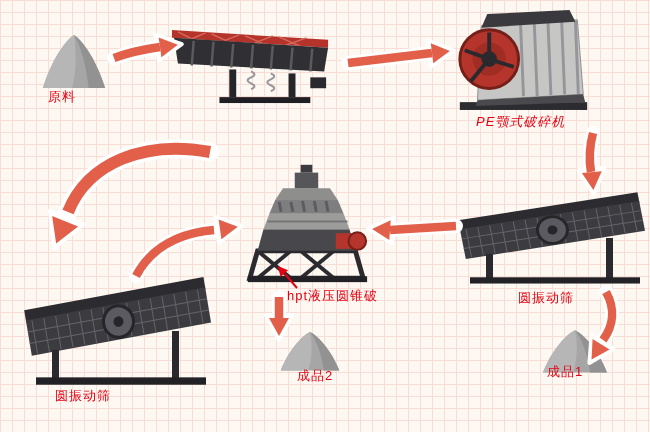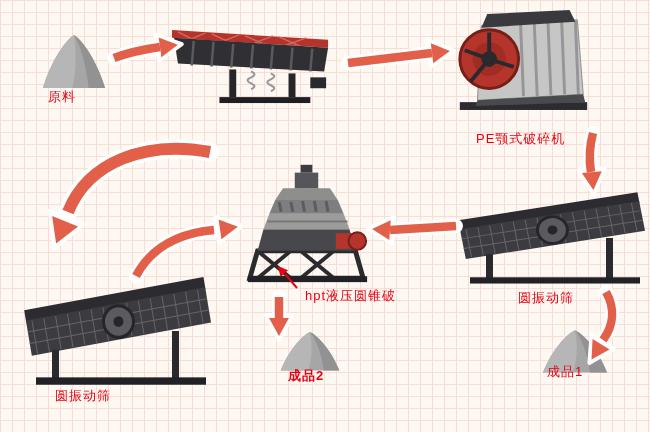--- a/index.html
+++ b/index.html
@@ -76,21 +76,21 @@
       <polygon points="36,6 120,2 126,14 30,20" fill="#3a3a3e"></polygon>
       <polygon points="26,94 134,88 136,96 24,100" fill="#4a4a4e"></polygon>
       <g>
         <circle cx="38" cy="52" r="30" fill="#b5342b" stroke="#741f18" stroke-width="3"></circle>
         <circle cx="38" cy="52" r="17" fill="#a02d24"></circle>
         <path d="M38,52 L38,25 M38,52 L63,60 M38,52 L19,75 M38,52 L13,43" stroke="#2a2a2e" stroke-width="4"></path>
         <circle cx="38" cy="52" r="8" fill="#2a2a2e"></circle>
       </g>
     </svg>
   </figure>
-  <span class="lbl" style="left:476px;top:130px;">PE颚式破碎机</span>
+  <span class="lbl" style="left:476px;top:113px;font-style:italic;">PE颚式破碎机</span>
 
   <figure class="node" style="left:456px;top:188px;width:195px;height:100px;">
     <svg viewBox="0 0 195 112" preserveAspectRatio="none">
       <g transform="rotate(-10 97 50)">
         <rect x="6" y="20" width="182" height="12" fill="#2c2c30"></rect>
         <rect x="6" y="30" width="182" height="34" fill="#3c3c40"></rect>
         <path d="M12 31V63M24 31V63M36 31V63M48 31V63M60 31V63M72 31V63M84 31V63M96 31V63M108 31V63M120 31V63M132 31V63M144 31V63M156 31V63M168 31V63M180 31V63M6 41H188M6 52H188" stroke="#64646a" stroke-width="1"></path>
         <circle cx="97" cy="47" r="15" fill="#5a5a60" stroke="#26262a" stroke-width="3"></circle>
         <circle cx="97" cy="47" r="5" fill="#26262a"></circle>
       </g>
@@ -111,21 +111,21 @@
       <circle cx="120" cy="82" r="9" fill="#b5342b" stroke="#741f18" stroke-width="2"></circle>
       <polygon points="30,54 106,54 112,70 24,70" fill="#9c9c9a"></polygon>
       <path d="M28,62 L110,62" stroke="#77777a" stroke-width="2"></path>
       <polygon points="36,40 100,40 106,54 30,54" fill="#7e7e80"></polygon>
       <path d="M40,42 L42,52 M52,42 L54,52 M64,41 L66,52 M76,41 L78,52 M88,41 L90,52" stroke="#5c5c60" stroke-width="3"></path>
       <polygon points="44,28 92,28 100,40 36,40" fill="#8e8e8c"></polygon>
       <rect x="56" y="12" width="24" height="16" fill="#55555a"></rect>
       <rect x="62" y="4" width="12" height="8" fill="#3c3c40"></rect>
     </svg>
   </figure>
-  <span class="lbl" style="left:305px;top:287px;">hpt液压圆锥破</span>
+  <span class="lbl" style="left:287px;top:287px;">hpt液压圆锥破</span>
 
   <figure class="node" style="left:22px;top:272px;width:195px;height:118px;">
     <svg viewBox="0 0 195 112" preserveAspectRatio="none">
       <g transform="rotate(-10 97 50)">
         <rect x="6" y="20" width="182" height="12" fill="#2c2c30"></rect>
         <rect x="6" y="30" width="182" height="34" fill="#3c3c40"></rect>
         <path d="M12 31V63M24 31V63M36 31V63M48 31V63M60 31V63M72 31V63M84 31V63M96 31V63M108 31V63M120 31V63M132 31V63M144 31V63M156 31V63M168 31V63M180 31V63M6 41H188M6 52H188" stroke="#64646a" stroke-width="1"></path>
         <circle cx="97" cy="47" r="15" fill="#5a5a60" stroke="#26262a" stroke-width="3"></circle>
         <circle cx="97" cy="47" r="5" fill="#26262a"></circle>
       </g>
@@ -136,21 +136,21 @@
   </figure>
   <span class="lbl" style="left:55px;top:387px;">圆振动筛</span>
 
   <figure class="node" style="left:278px;top:330px;width:64px;height:42px;">
     <svg viewBox="0 0 70 60" preserveAspectRatio="none">
       <path d="M3,58 C10,34 24,10 35,3 C46,10 60,34 67,58 Z" fill="#a6a6a6"></path>
       <path d="M3,58 C10,34 24,10 35,3 C38,22 37,44 33,58 Z" fill="#b6b6b6"></path>
       <path d="M35,3 C46,10 60,34 67,58 L50,58 C48,36 42,14 35,3 Z" fill="#929292"></path>
     </svg>
   </figure>
-  <span class="lbl" style="left:288px;top:367px;font-weight:bold;">成品2</span>
+  <span class="lbl" style="left:297px;top:367px;">成品2</span>
 
   <figure class="node" style="left:540px;top:328px;width:70px;height:46px;">
     <svg viewBox="0 0 70 60" preserveAspectRatio="none">
       <path d="M3,58 C10,34 24,10 35,3 C46,10 60,34 67,58 Z" fill="#a6a6a6"></path>
       <path d="M3,58 C10,34 24,10 35,3 C38,22 37,44 33,58 Z" fill="#b6b6b6"></path>
       <path d="M35,3 C46,10 60,34 67,58 L50,58 C48,36 42,14 35,3 Z" fill="#929292"></path>
     </svg>
   </figure>
   <span class="lbl" style="left:547px;top:363px;">成品1</span>
 

